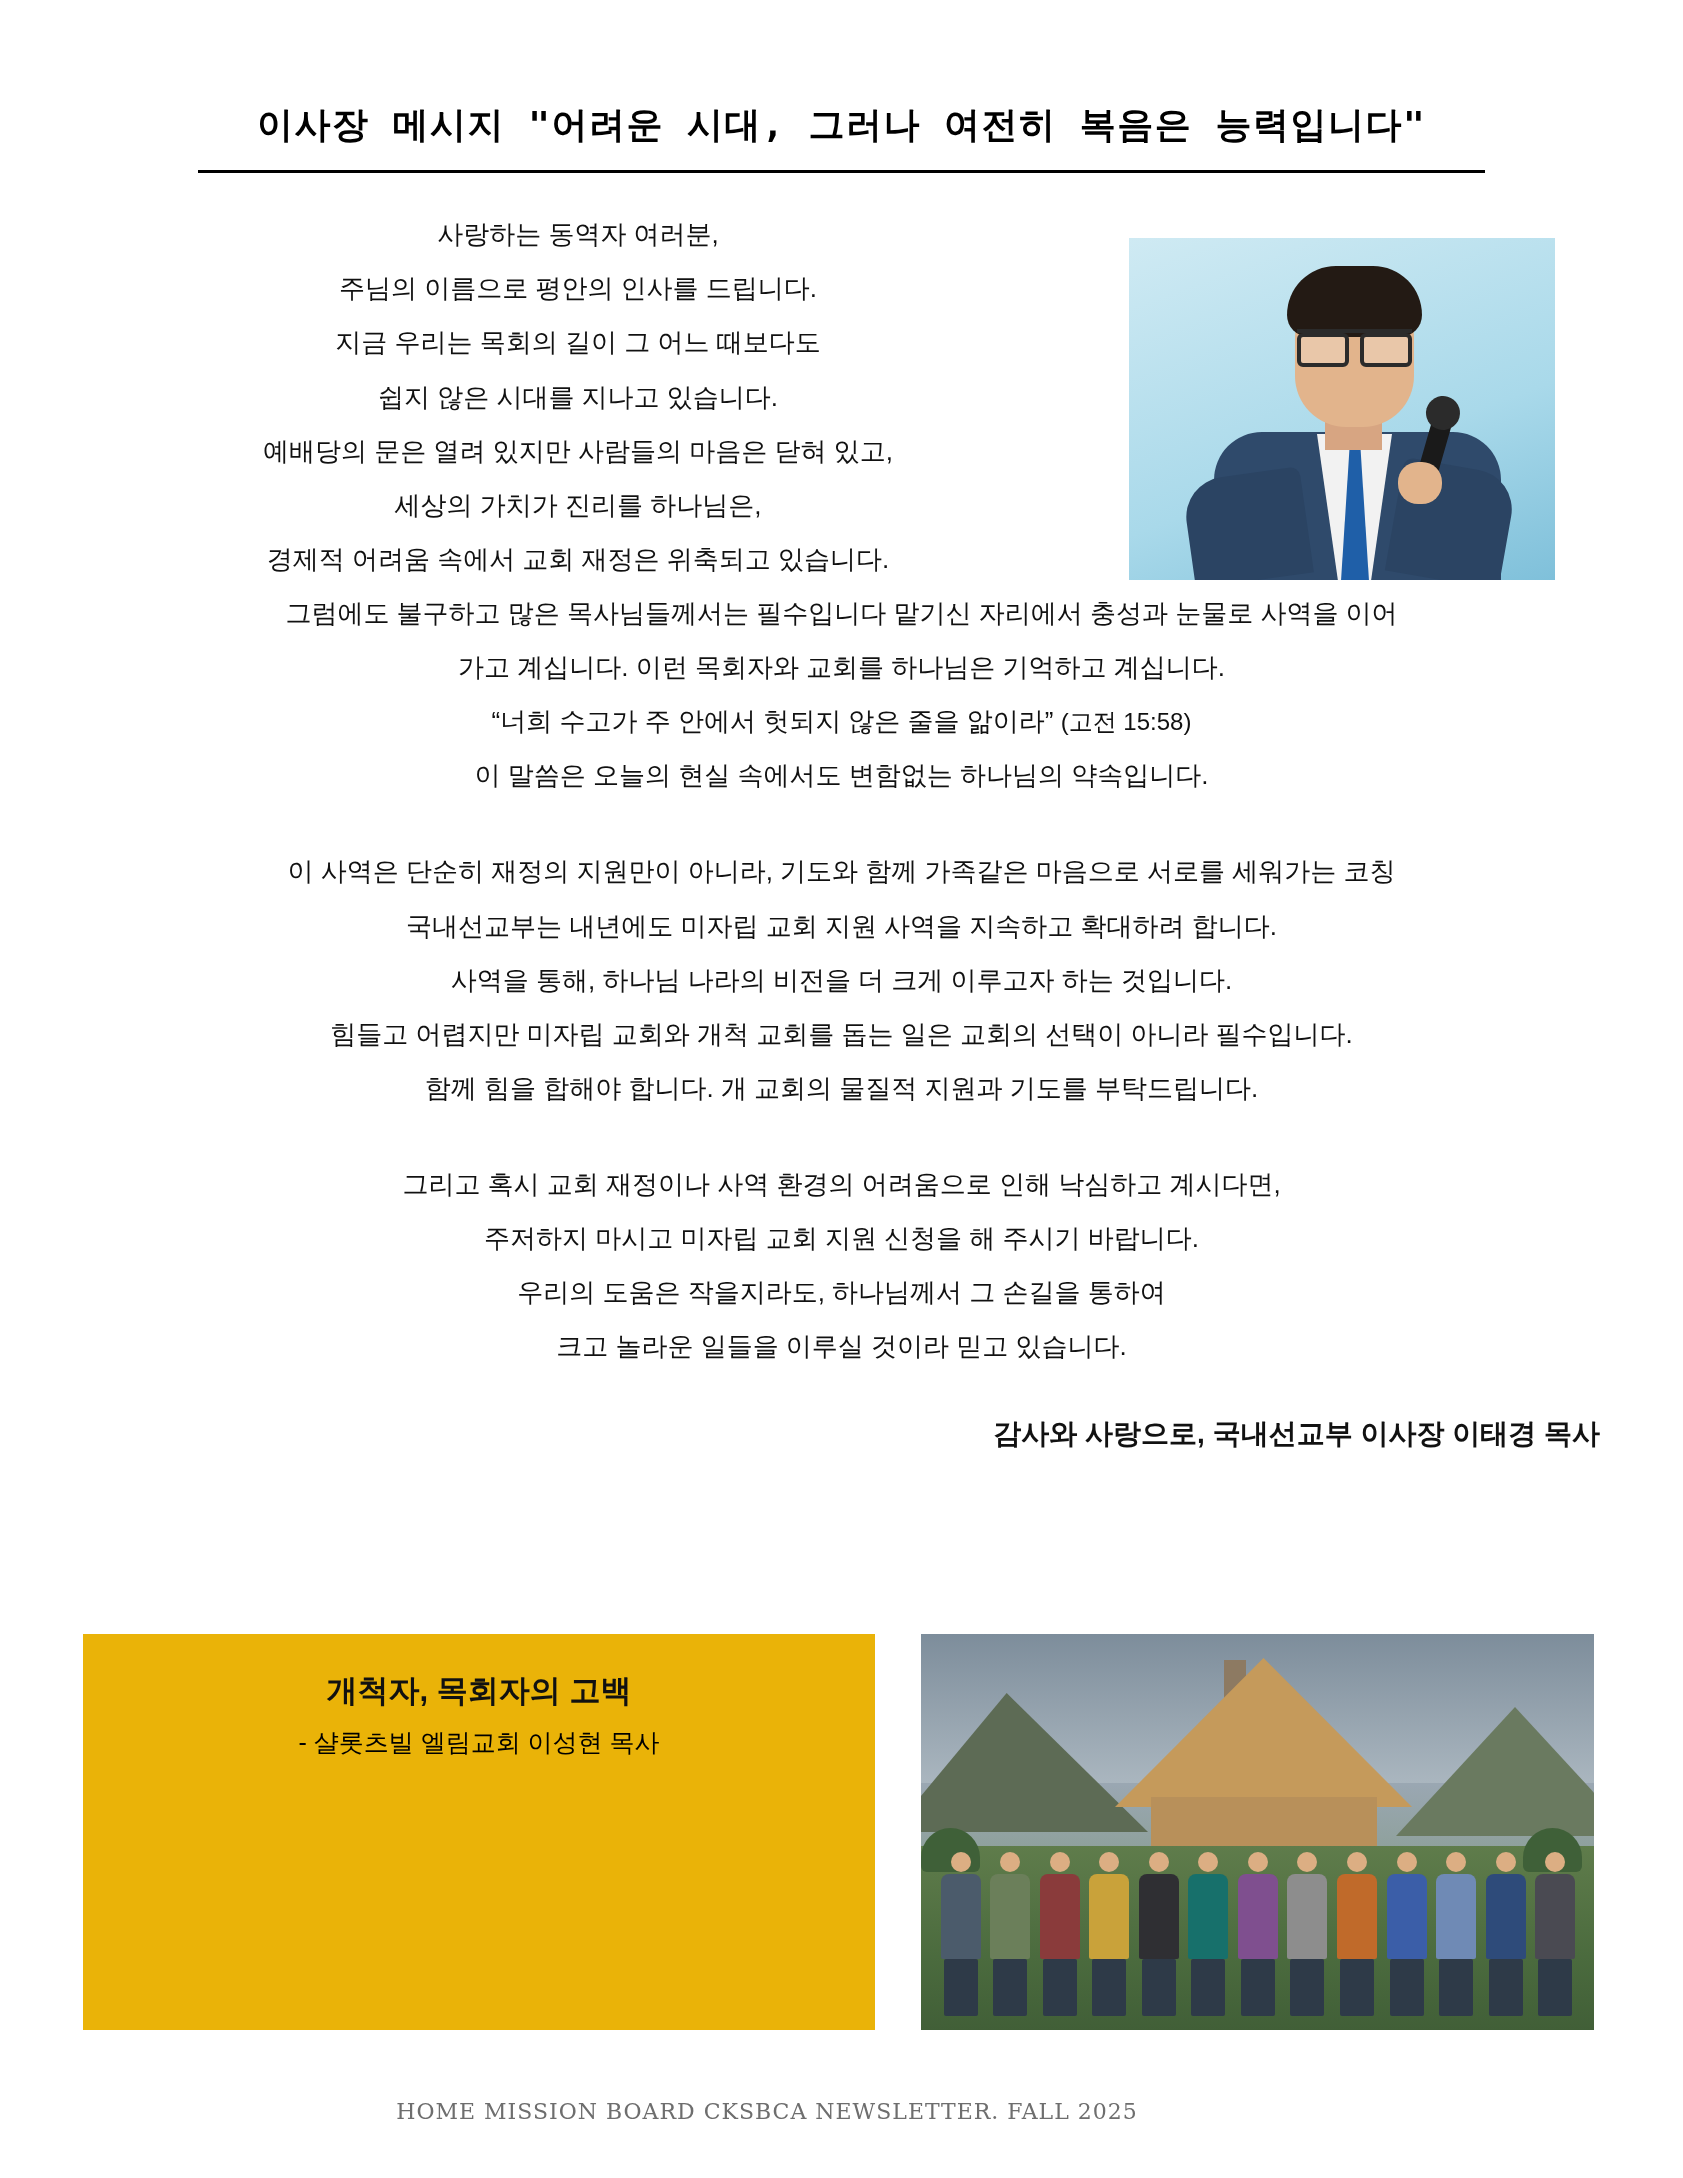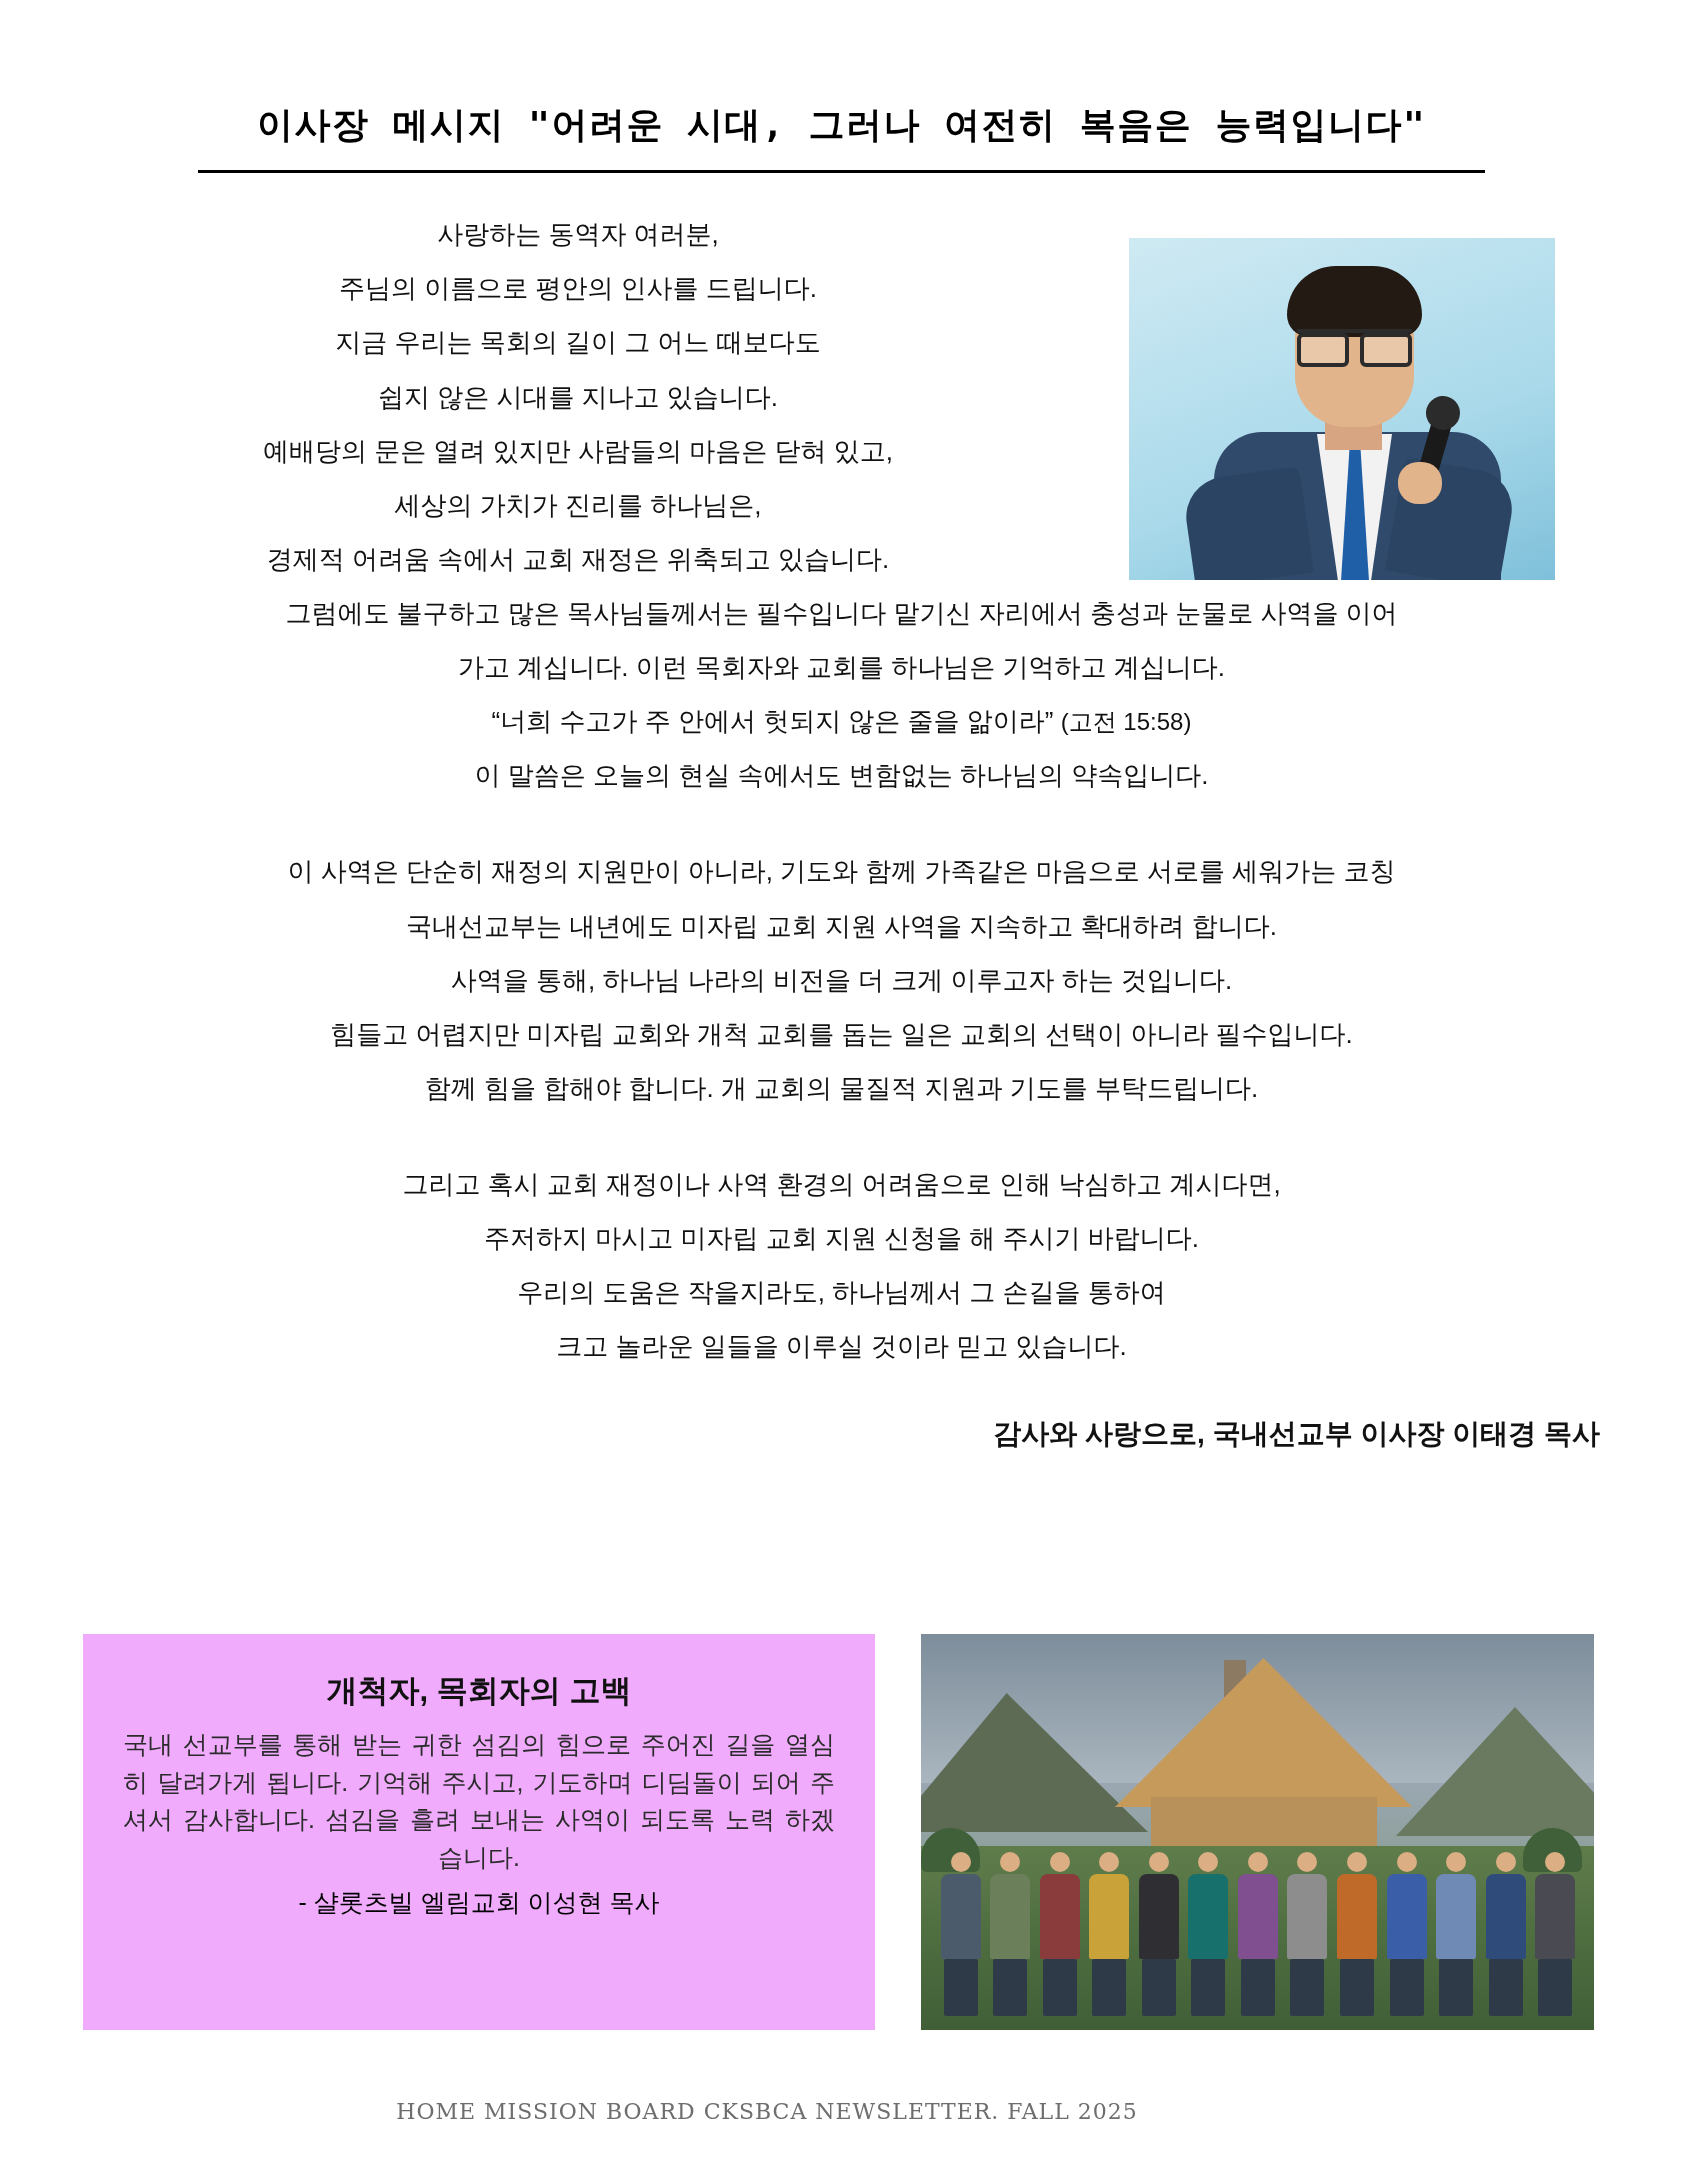--- a/index.html
+++ b/index.html
@@ -186,21 +186,21 @@
     position: absolute;
     left: 83px;
     top: 1634px;
     width: 1515px;
     display: flex;
     gap: 46px;
   }
   .testimony {
     width: 792px;
     height: 396px;
-    background: #f0abfc;
+    background: #eab308;
     box-sizing: border-box;
     padding: 36px 40px 20px 40px;
     text-align: center;
   }
   .testimony h2 {
     margin: 0 0 14px 0;
     font-size: 31px;
     font-weight: 700;
     color: #111;
   }
@@ -327,21 +327,20 @@
     <p>우리의 도움은 작을지라도, 하나님께서 그 손길을 통하여</p>
     <p>크고 놀라운 일들을 이루실 것이라 믿고 있습니다.</p>
 
     <div class="signature">감사와 사랑으로, 국내선교부 이사장 이태경 목사</div>
   </div>
 
   <div class="bottom-row">
 
     <div class="testimony">
       <h2>개척자, 목회자의 고백</h2>
-      <p>국내 선교부를 통해 받는 귀한 섬김의 힘으로 주어진 길을 열심히 달려가게 됩니다. 기억해 주시고, 기도하며 디딤돌이 되어 주셔서 감사합니다. 섬김을 흘려 보내는 사역이 되도록 노력 하겠습니다.</p>
       <div class="attrib">- 샬롯츠빌 엘림교회 이성현 목사</div>
     </div>
 
     <div class="group-photo">
       <div class="gp-sky"></div>
       <div class="gp-mtn-l"></div>
       <div class="gp-mtn-r"></div>
       <div class="gp-lodge">
         <div class="gp-chimney"></div>
         <div class="gp-roof"></div>

